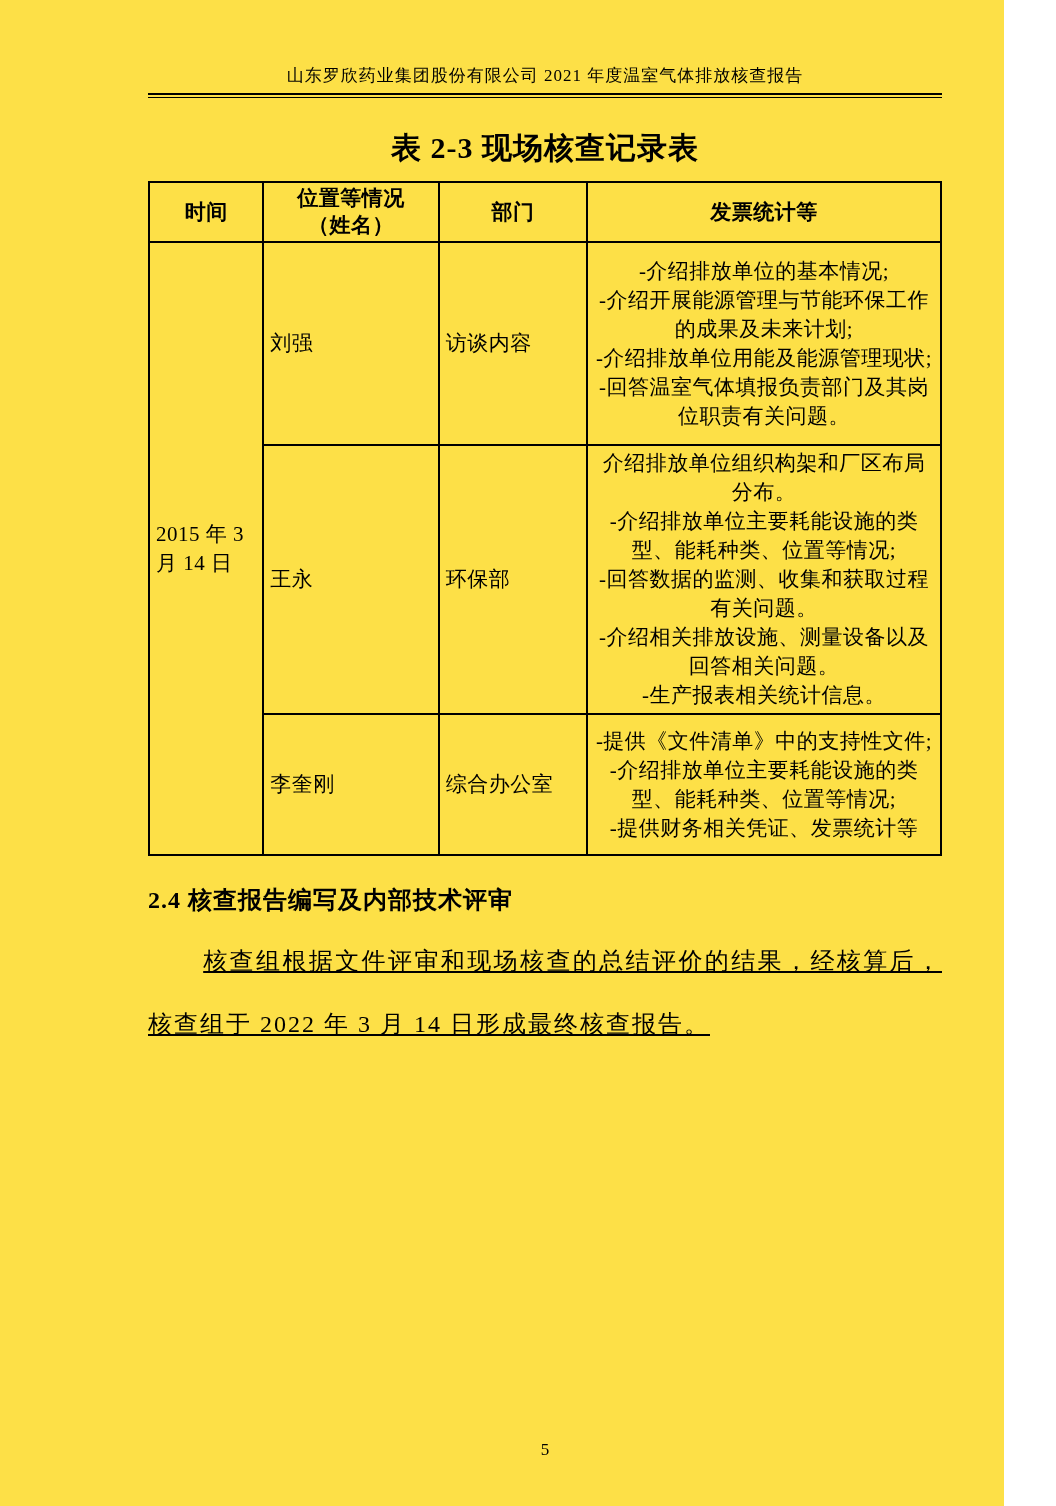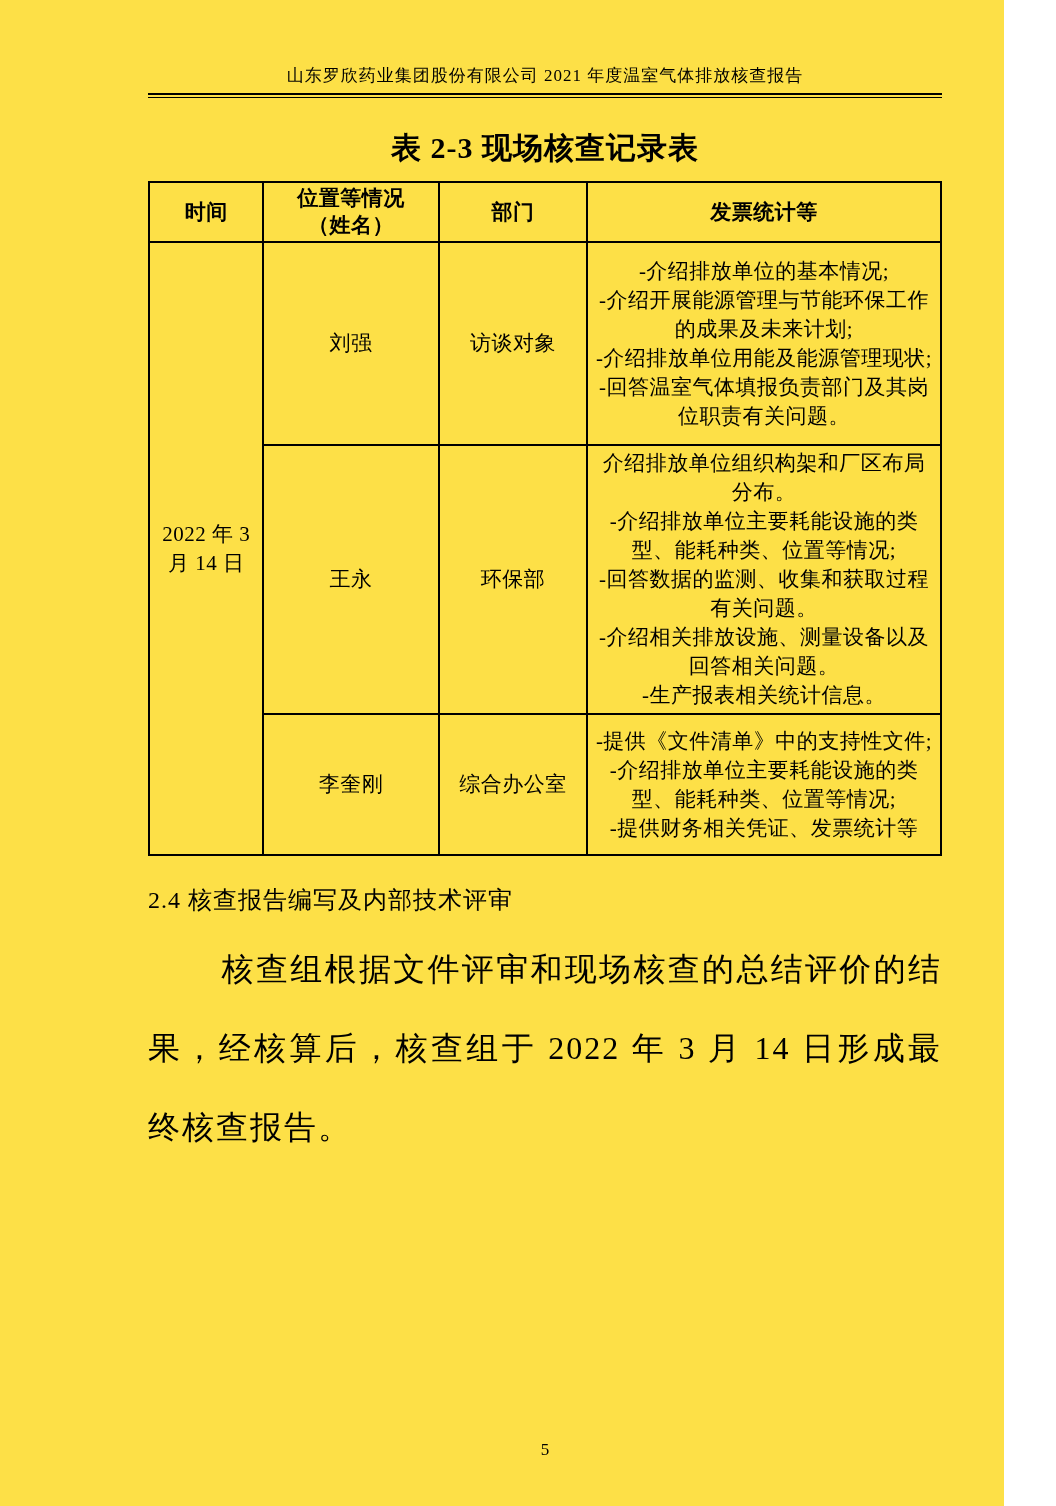--- a/index.html
+++ b/index.html
@@ -70,38 +70,39 @@
     line-height: 27px;
   }
   .col-time     { width: 114px; }
   .col-person   { width: 175px; }
   .col-dept     { width: 148px; }
   .col-content  { width: 353px; }
   tr.hdr-row  { height: 60px; }
   tr.row-1    { height: 203px; }
   tr.row-2    { height: 269px; }
   tr.row-3    { height: 141px; }
-  .cell-center { text-align: center; }
+  .cell-center { }
   .cell-content { text-align: center; }
   
   .section-heading {
     margin: 28px 0 0 0;
     font-size: 24px;
-    font-weight: normal;
+    font-weight: bold;
     letter-spacing: 1px;
     line-height: 32px;
   }
   
   .body-para {
     margin: 14px 0 0 0;
-    font-size: 32px;
+    font-size: 24px;
     letter-spacing: 2px;
-    line-height: 79px;
+    line-height: 63px;
     text-align: justify;
     text-indent: 2.3em;
+    text-decoration: underline;
   }
   .body-para + .body-para {
     margin-top: 0;
   }
   
   .page-number {
     position: absolute;
     top: 1440px;
     left: 148px;
     width: 794px;
@@ -132,23 +133,23 @@
         <tr class="hdr-row">
           <th>时间</th>
           <th>位置等情况
 （姓名）</th>
           <th>部门</th>
           <th>发票统计等</th>
         </tr>
       </thead>
       <tbody>
         <tr class="row-1">
-          <td class="cell-center" rowspan="3">2022 年 3 月 14 日</td>
+          <td class="cell-center" rowspan="3">2015 年 3 月 14 日</td>
           <td class="cell-center">刘强</td>
-          <td class="cell-center">访谈对象</td>
+          <td class="cell-center">访谈内容</td>
           <td class="cell-content">-介绍排放单位的基本情况;
 -介绍开展能源管理与节能环保工作的成果及未来计划;
 -介绍排放单位用能及能源管理现状;
 -回答温室气体填报负责部门及其岗位职责有关问题。</td>
         </tr>
         <tr class="row-2">
           <td class="cell-center">王永</td>
           <td class="cell-center">环保部</td>
           <td class="cell-content">介绍排放单位组织构架和厂区布局分布。
 -介绍排放单位主要耗能设施的类型、能耗种类、位置等情况;

